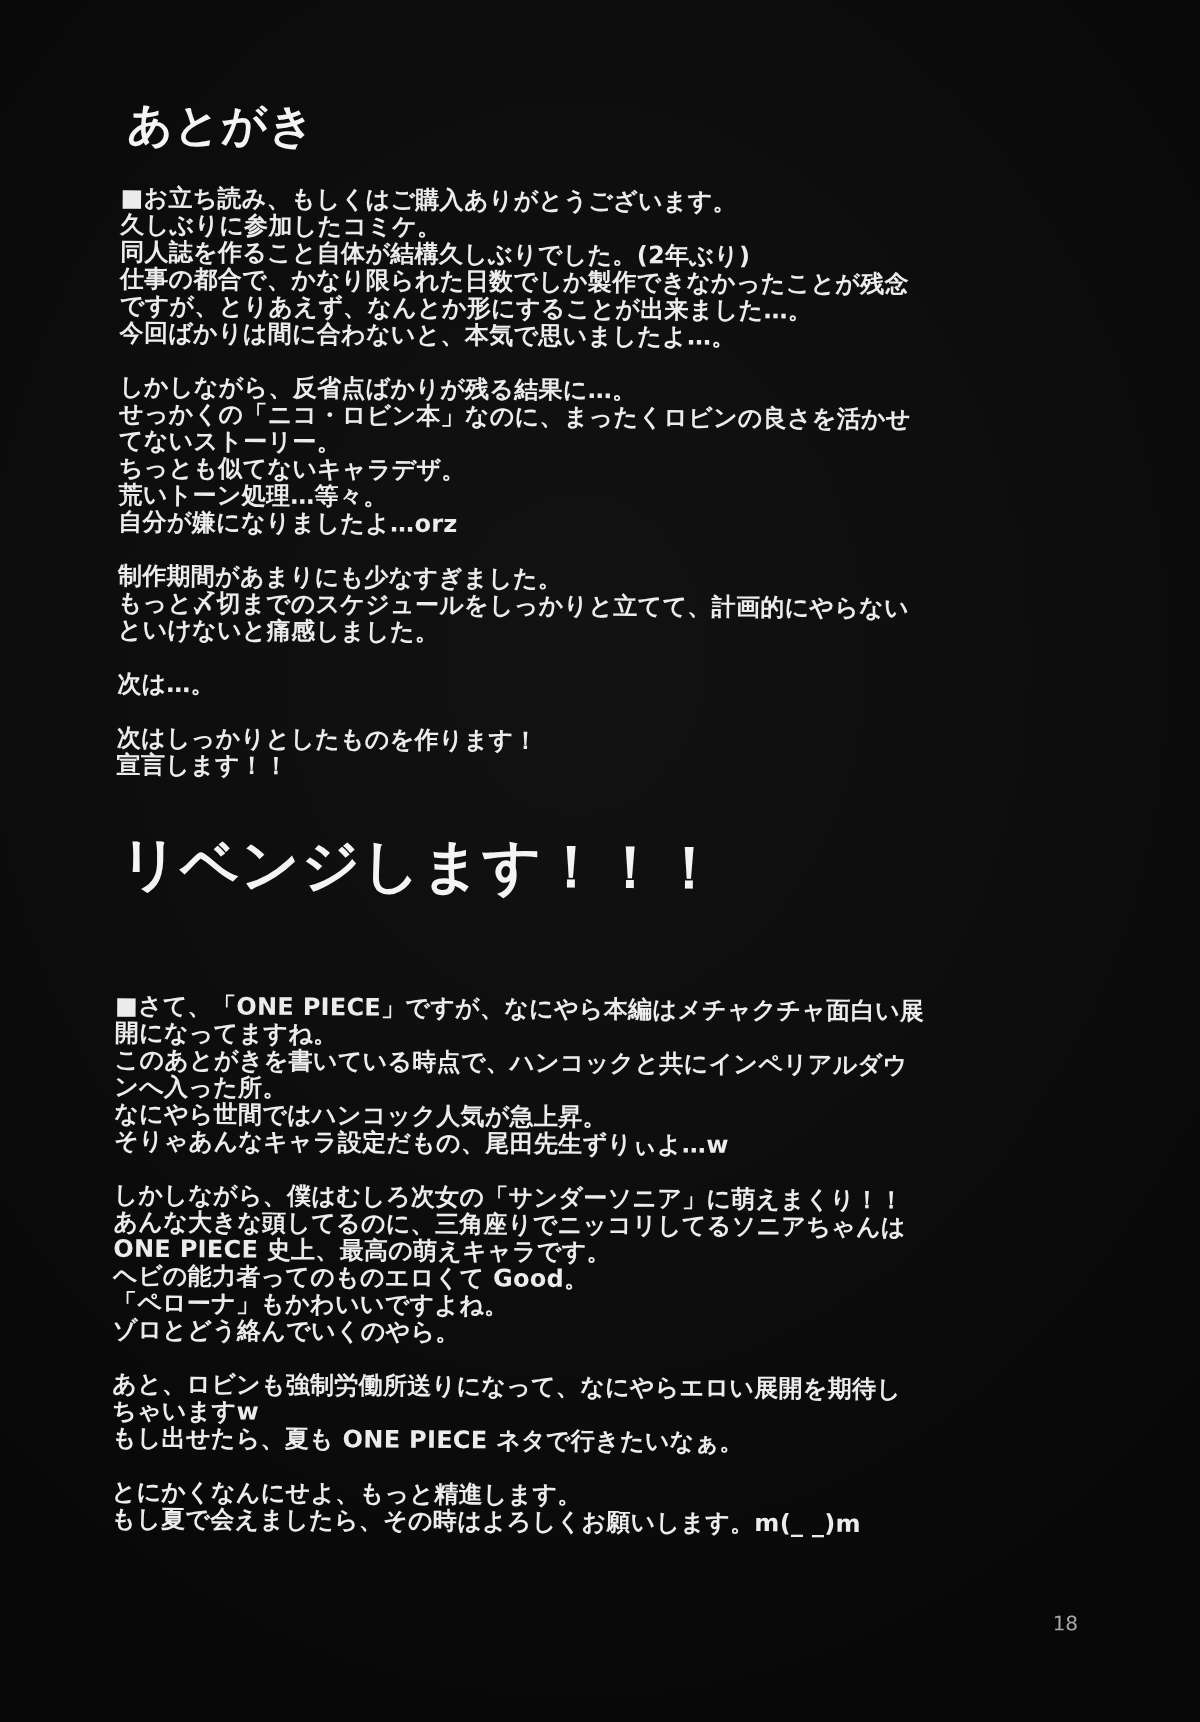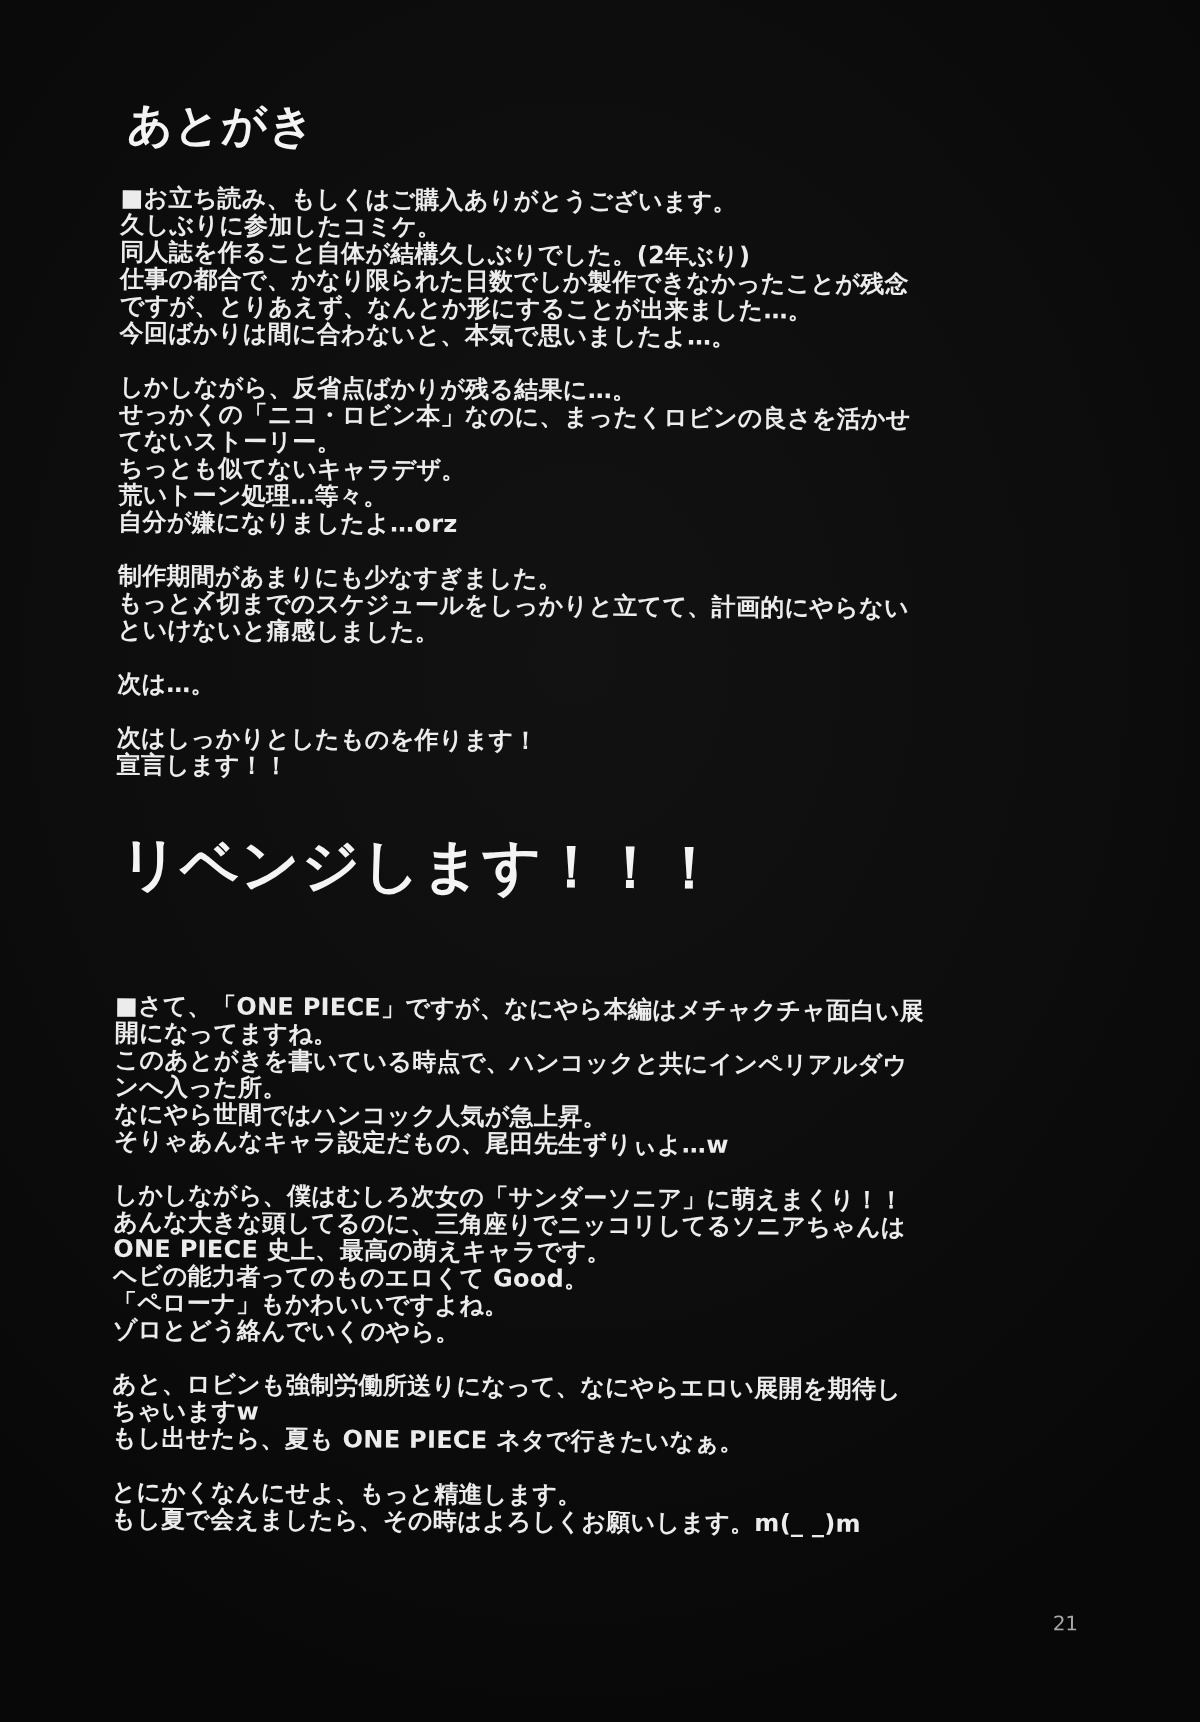--- a/index.html
+++ b/index.html
@@ -112,16 +112,16 @@
 「ペローナ」もかわいいですよね。
 ゾロとどう絡んでいくのやら。
 
 あと、ロビンも強制労働所送りになって、なにやらエロい展開を期待し
 ちゃいますw
 もし出せたら、夏も ONE PIECE ネタで行きたいなぁ。
 
 とにかくなんにせよ、もっと精進します。
 もし夏で会えましたら、その時はよろしくお願いします。m(_ _)m</div>
 
-    <div class="page-number">21</div>
+    <div class="page-number">18</div>
 
   </div>
 </div>
 
 </body></html>

